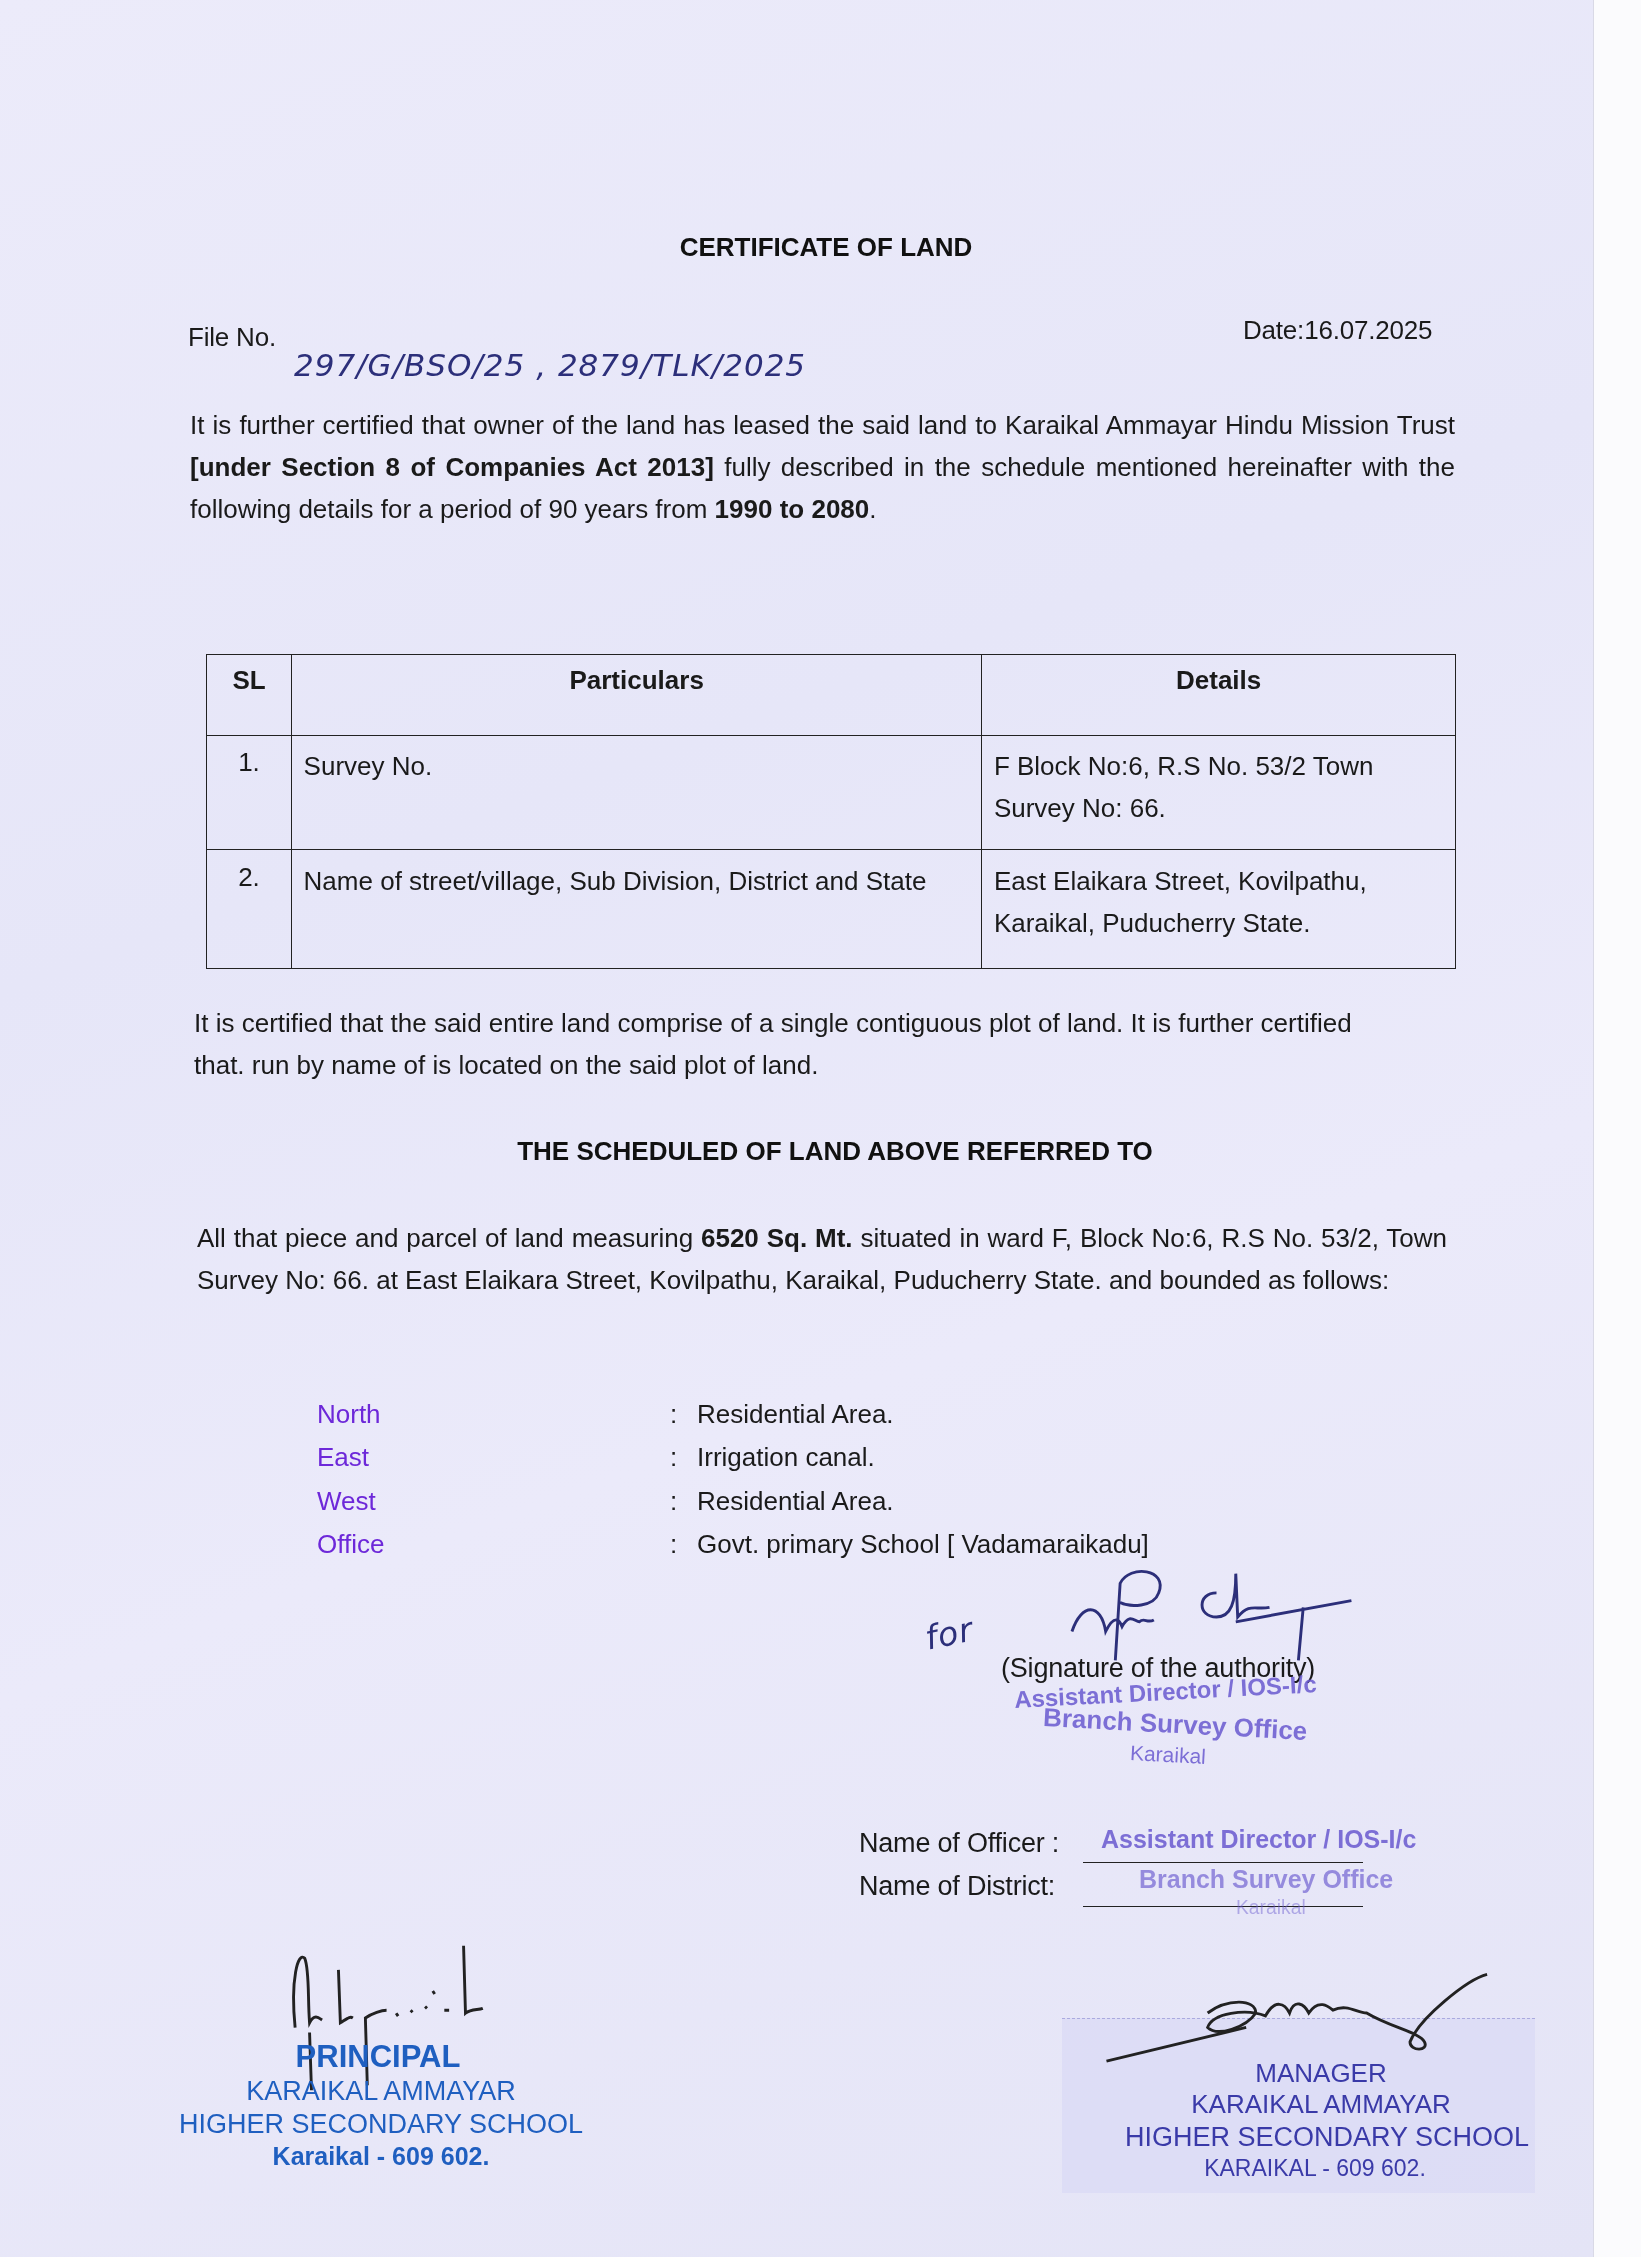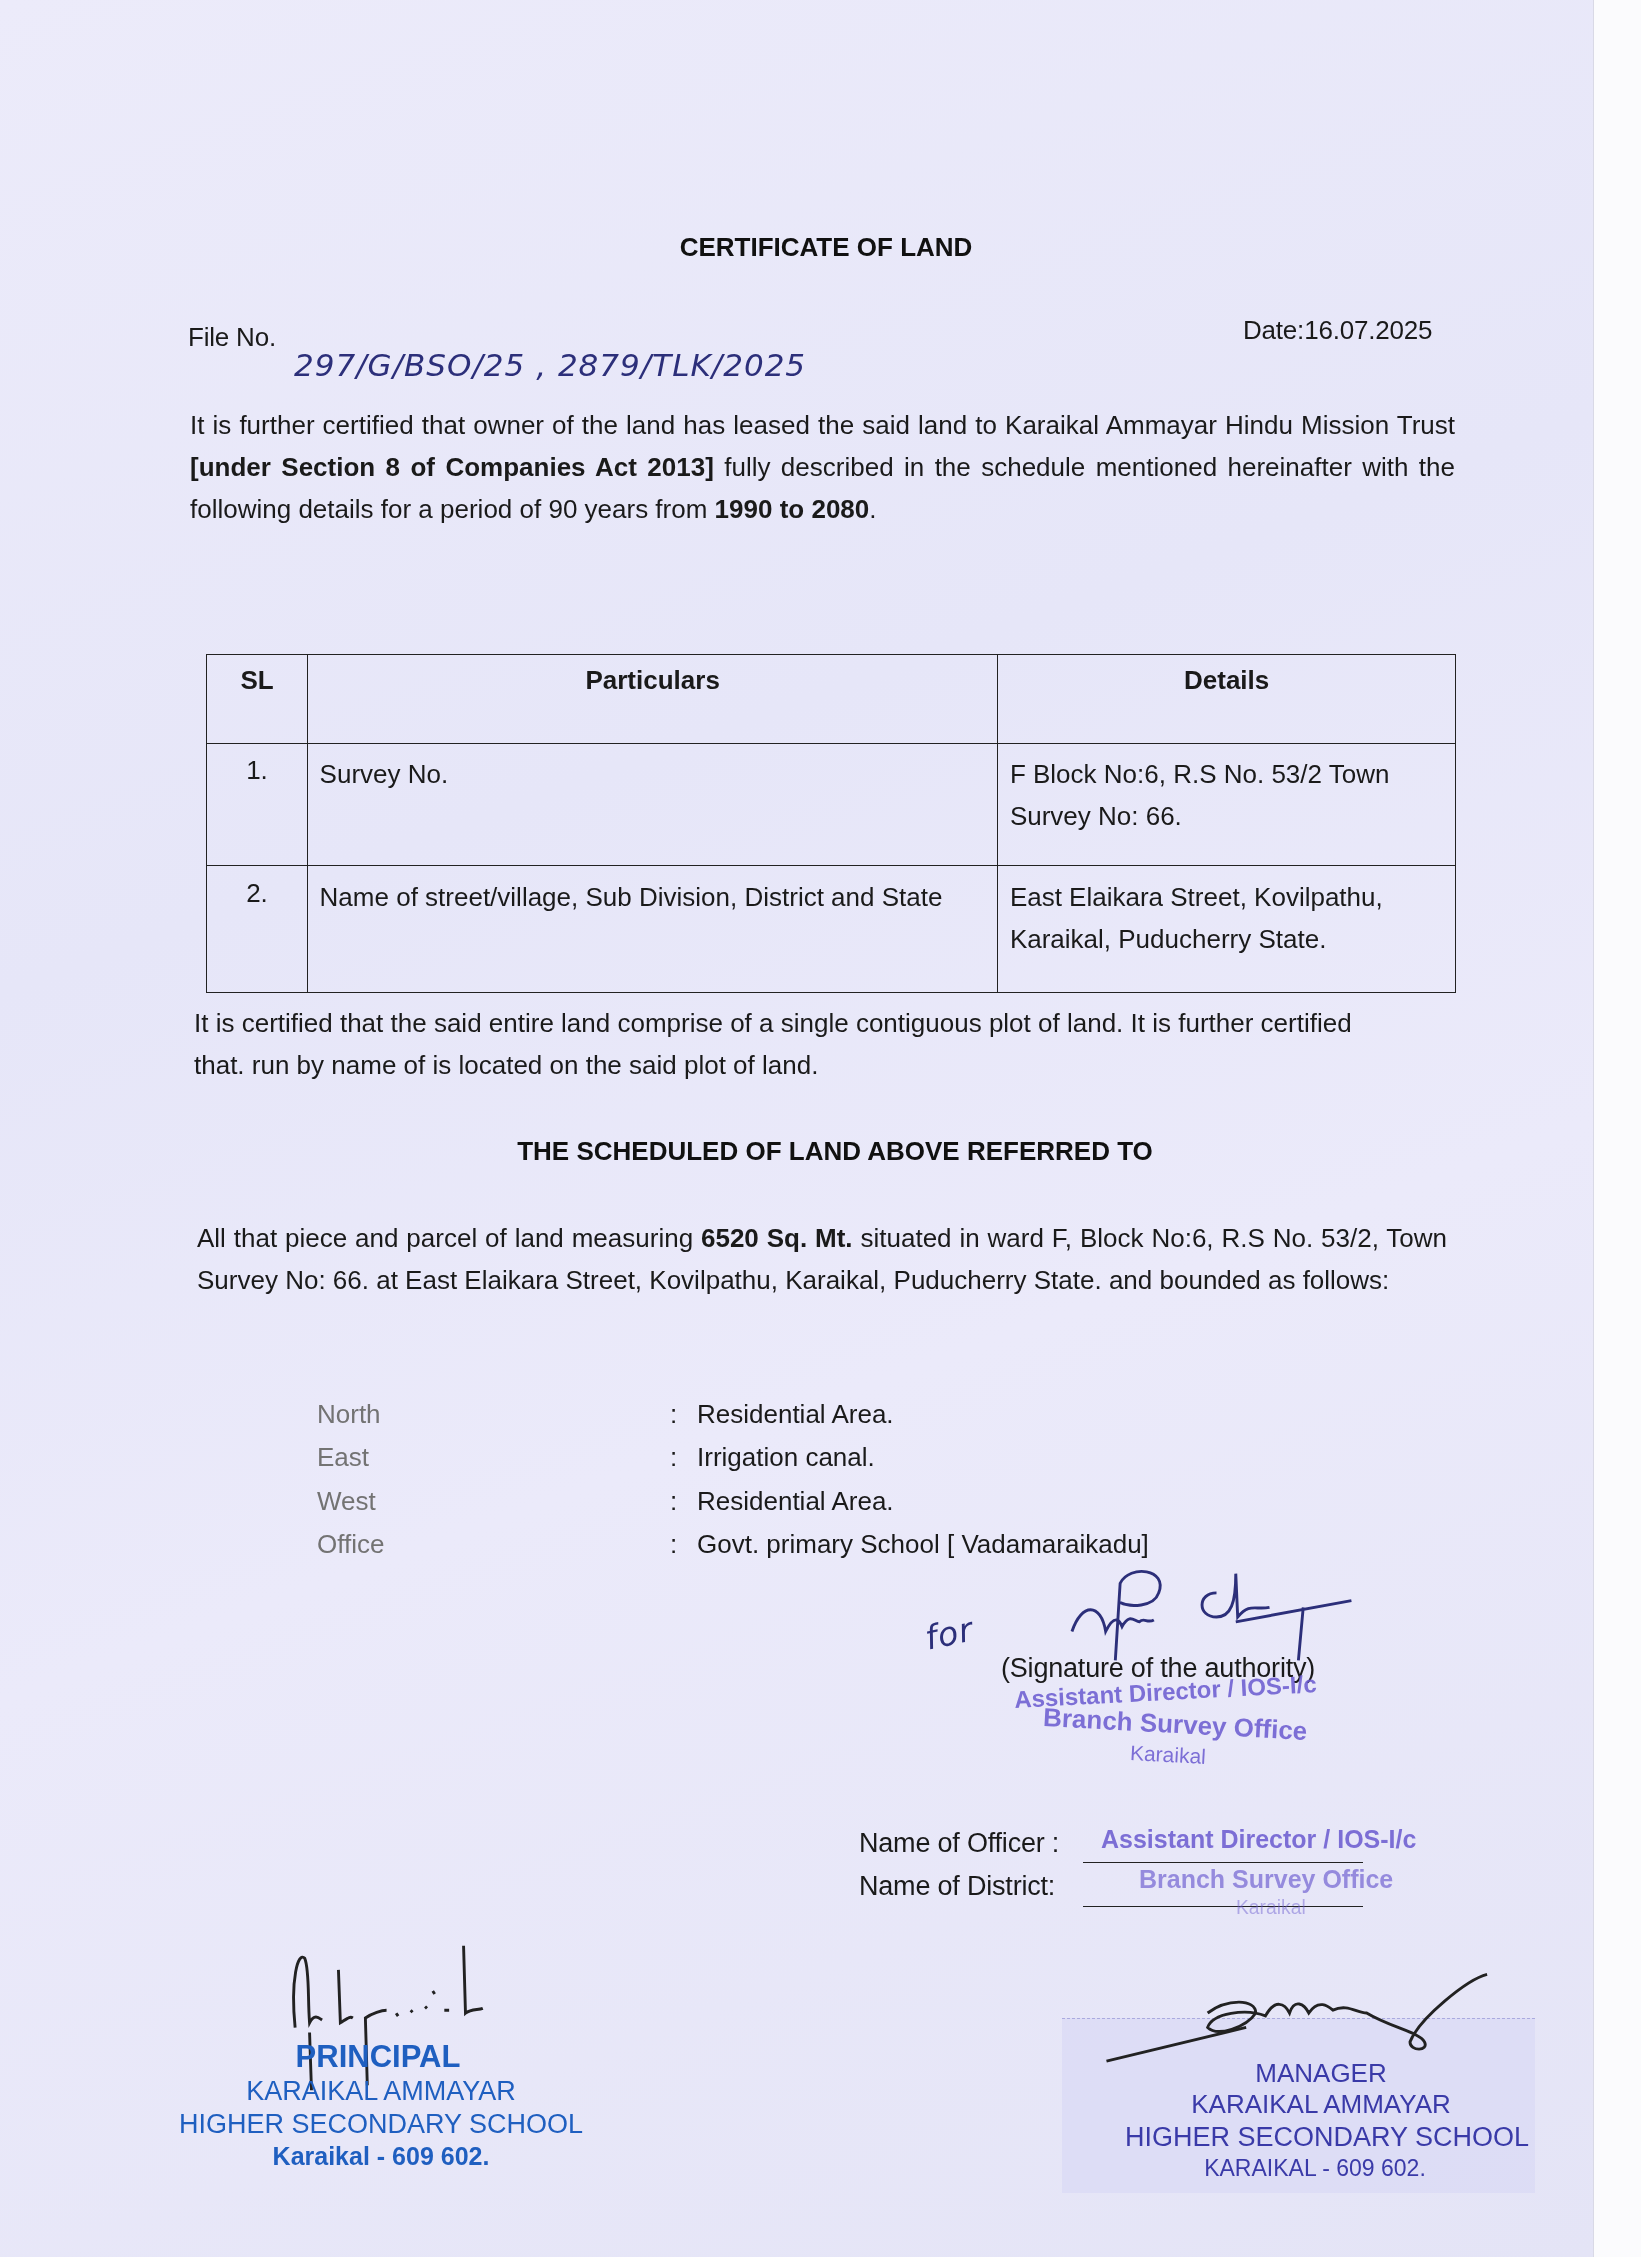--- a/index.html
+++ b/index.html
@@ -19,30 +19,30 @@
   .text { position: absolute; color: #1a1a1a; font-size: 26px; white-space: nowrap; letter-spacing: -0.2px; }
   .bold { font-weight: bold; }
   .heading { position: absolute; font-weight: bold; font-size: 26px; color: #111; white-space: nowrap; transform: translateX(-50%); }
   .hand { font-family: "DejaVu Sans", sans-serif; color: #2c2f7a; font-size: 31px; font-style: italic; letter-spacing: 1px; }
   .para { position: absolute; left: 190px; width: 1265px; color: #1a1a1a; font-size: 26px; line-height: 42px; text-align: justify; }
   .para p { margin: 0; }
   table.grid {
     position: absolute; left: 206px; top: 654px; width: 1250px; border-collapse: collapse;
     font-size: 26px; color: #1a1a1a;
   }
-  table.grid td, table.grid th { border: 1.9px solid #222; vertical-align: top; padding: 8px; }
+  table.grid td, table.grid th { border: 1.9px solid #222; vertical-align: top; padding: 0; }
   table.grid th { font-weight: bold; height: 70px; text-align: center; padding-top: 9.7px; vertical-align: top; }
   table.grid .c1 { width: 84px; text-align: center; }
   table.grid .c2 { width: 668px; }
   table.grid .c3 { }
   table.grid td.c1 { padding-top: 11.6px; }
   table.grid td.c2, table.grid td.c3 { padding: 9.7px 9.7px 0 11.6px; line-height: 42px; }
   .row1 td { height: 102px; }
   .row2 td { height: 106px; }
-  .bounds .lbl { position: absolute; left: 317px; font-size: 26px; color: #737373; }
+  .bounds .lbl { position: absolute; left: 317px; font-size: 26px; color: #6d28d9; }
   .bounds .colon { position: absolute; left: 670px; font-size: 26px; color: #1a1a1a; }
   .bounds .val { position: absolute; left: 697px; font-size: 26px; color: #1a1a1a; white-space: nowrap; }
   .stamp-violet { position: absolute; color: #6a5ad0; font-weight: bold; opacity: 0.85; white-space: nowrap; }
   .stamp-blue { position: absolute; color: #1f5fc0; font-weight: bold; text-align: center; white-space: nowrap; transform: translateX(-50%); }
   .stamp-navy { position: absolute; color: #3a3aa8; font-weight: bold; text-align: right; white-space: nowrap; transform: translateX(-50%); }
   .underline { position: absolute; border-bottom: 1.9px solid #222; }
   .manager-box {
     position: absolute; left: 1062px; top: 2018px; width: 473px; height: 174px;
     background: rgba(210,210,245,0.45); border-top: 1.9px dashed rgba(120,120,200,0.5);
   }

